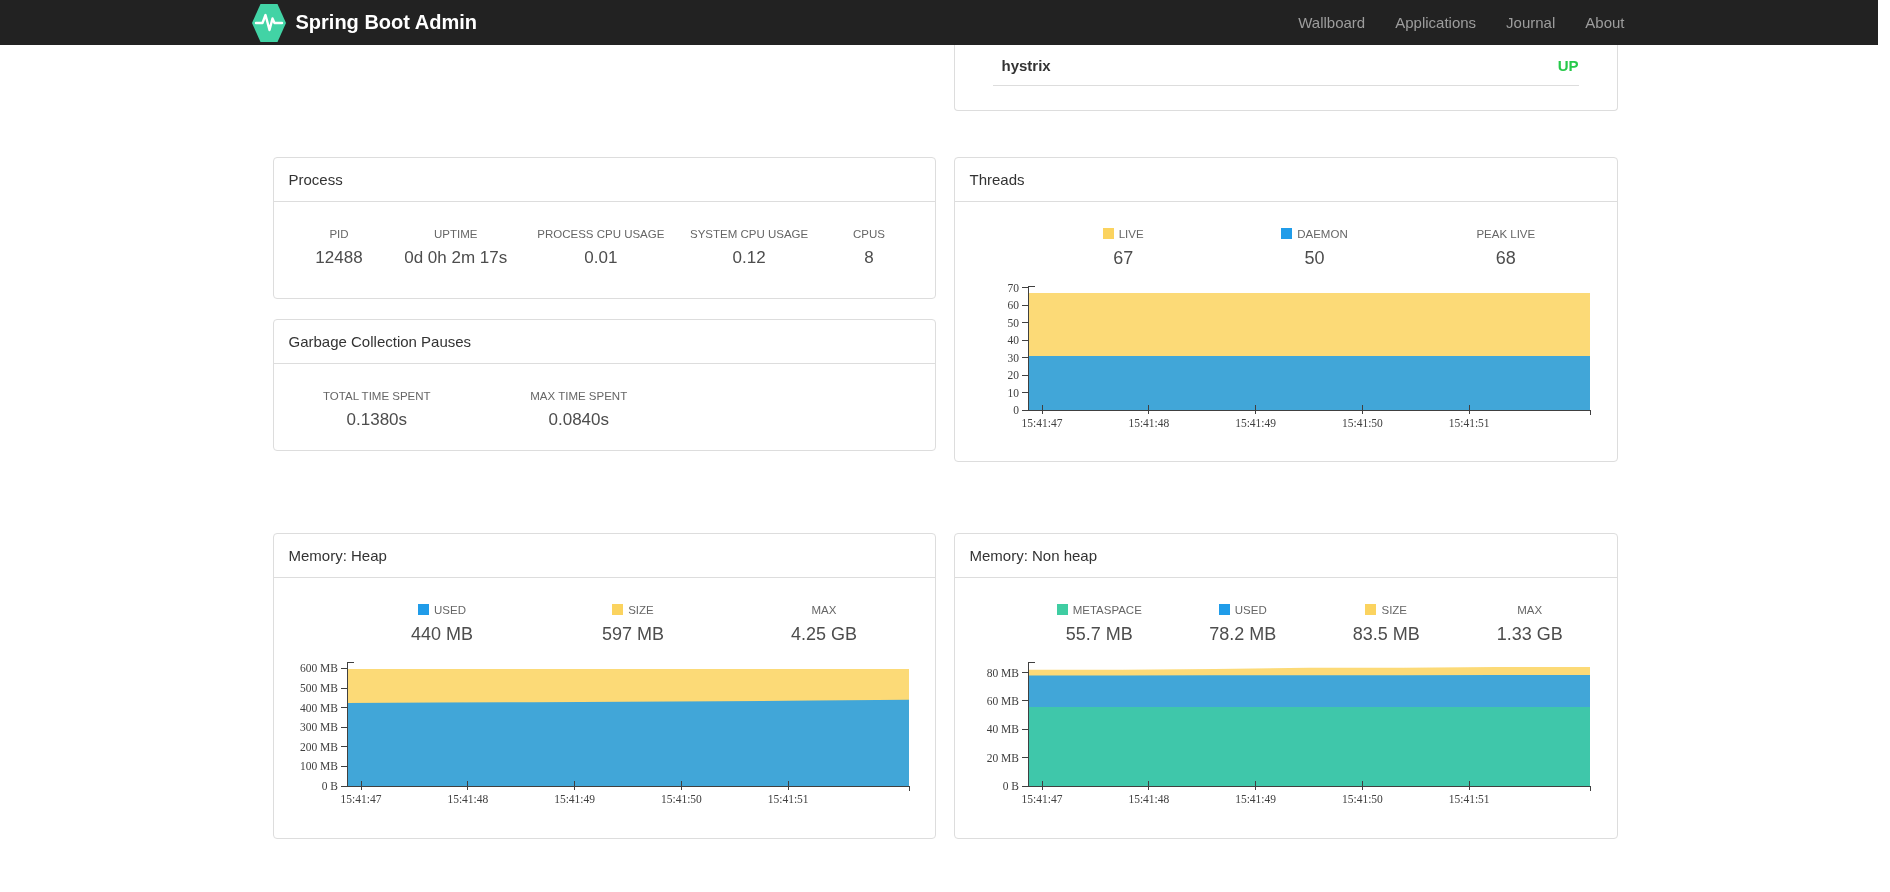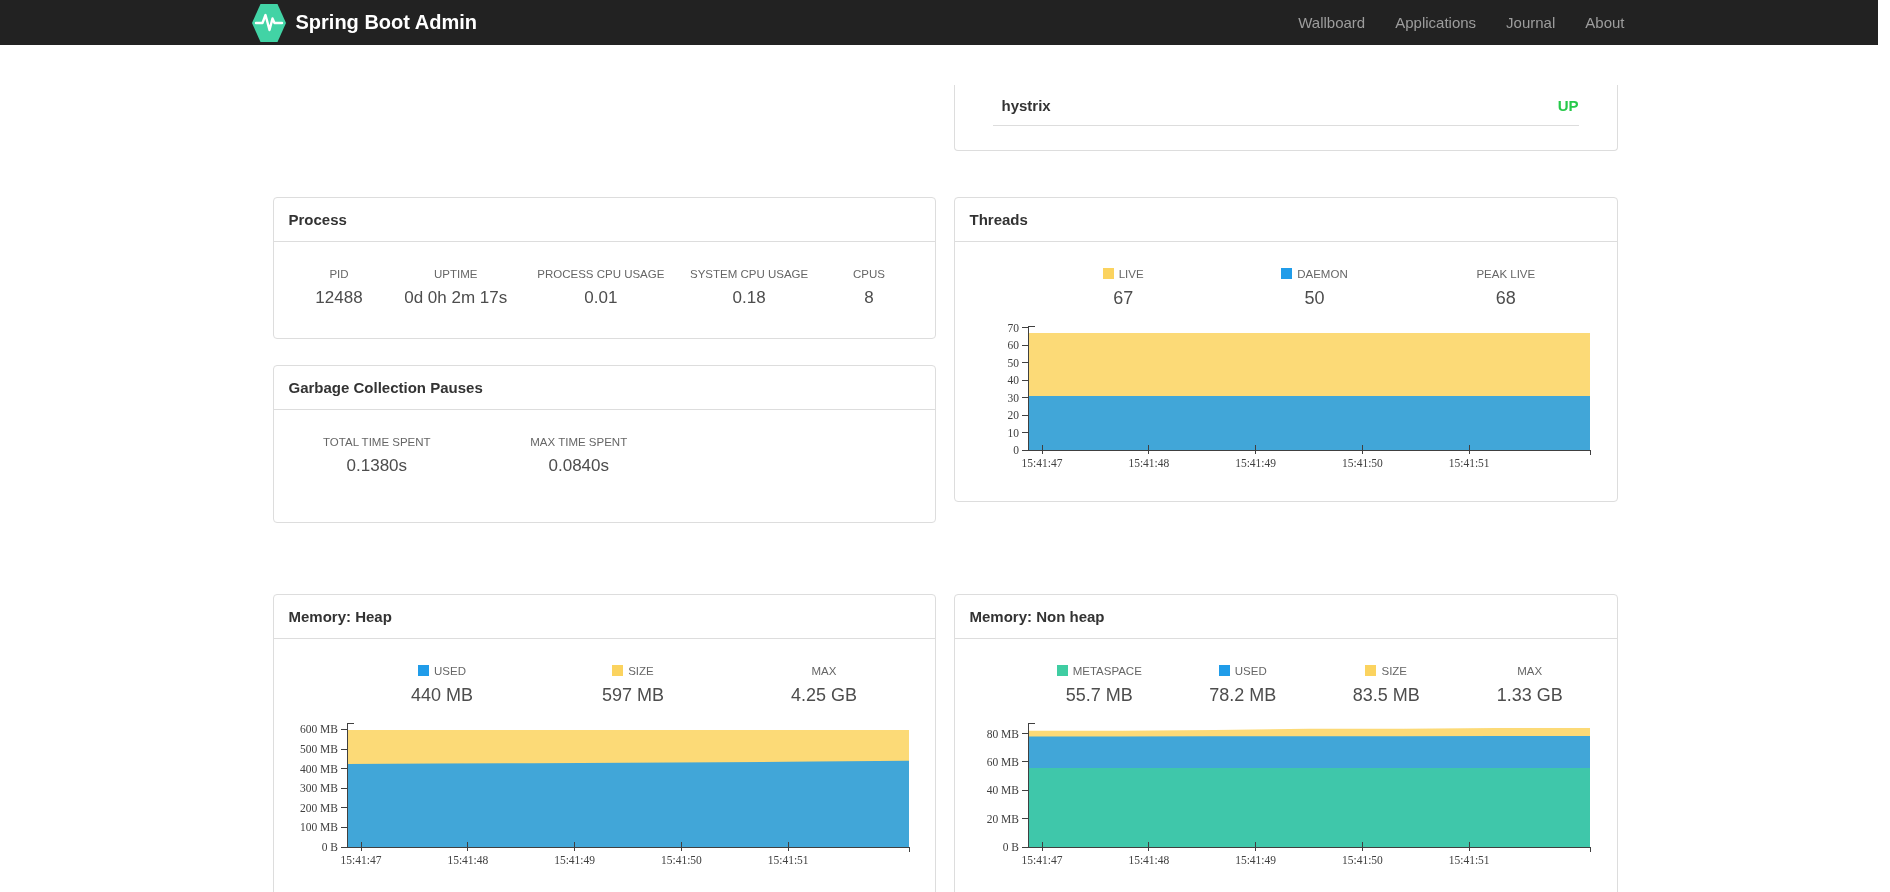--- a/index.html
+++ b/index.html
@@ -20,27 +20,27 @@
   }
   .brand { display:flex; align-items:center; gap:10px; color:#fff;
     font-size:20px; font-weight:bold; text-decoration:none; cursor:pointer; }
   .brand svg { display:block; }
   .nav-links { margin-left:auto; display:flex;justify-content:flex-end; }
   .nav-link { color:#9d9d9d; font-size:15px; line-height:45px; padding:0 15px;
     text-decoration:none; cursor:pointer; }
   .nav-link:last-child { padding-right:2px; }
   
   .container { width:1345px; margin:0 auto; }
-  .grid { display:grid; grid-template-columns:663px 664px; column-gap:18px;margin-top:40px; }
+  .grid { display:grid; grid-template-columns:663px 664px; column-gap:18px; }
   .row-2 { margin-top:46px; }
   .row-3 { margin-top:71px; }
   
   .panel { background:#fff; border:1px solid #ddd; border-radius:4px; }
   .panel-heading {
-    padding:13px 15px; font-size:15px; font-weight:bold; color:#333;
+    padding:13px 15px; font-size:15px; font-weight:normal; color:#333;
     border-bottom:1px solid #ddd;
   }
   .panel-body { padding:26px 15px 20px; }
   
   .panel-app { height:66px; border-top:none; border-radius:0 0 4px 4px; overflow:hidden; }
   .health-row {
     margin:0 38px; height:41px; display:flex; align-items:center;
     justify-content:space-between; border-bottom:1px solid #ddd;
   }
   .health-name { font-size:15px; font-weight:bold; color:#333; padding-left:9px; }
@@ -48,21 +48,21 @@
   
   .metrics { display:flex; }
   .metric { text-align:center; }
   .metric-label { font-size:11.5px; color:#666; white-space:nowrap; }
   .metric-value { font-size:17px; color:#4d4d4d; margin-top:8px; }
   .legend-metrics { margin-left:58px; }
   .legend-metrics .metric-value { font-size:18px; }
   .swatch { display:inline-block; width:11px; height:11px; margin-right:5px;
     vertical-align:-1px; }
   .panel-process { height:142px; }
-  .panel-gc { height:158px; margin-top:26px; }
+  .panel-gc { height:132px; margin-top:20px; }
   .panel-chart { height:305px; }
   .row-3 .panel-chart { height:306px; }
   .metrics-process .metric:nth-child(1){ width:16%; }
   .metrics-process .metric:nth-child(2){ width:21%; }
   .metrics-process .metric:nth-child(3){ width:25%; }
   .metrics-process .metric:nth-child(4){ width:22%; }
   .metrics-process .metric:nth-child(5){ width:16%; }
   .metrics-gc .metric:nth-child(1){ width:28%; }
   .metrics-gc .metric:nth-child(2){ width:36%; }
   .metrics-gc .metric:nth-child(3){ width:36%; }
@@ -122,21 +122,21 @@
               <div class="metric">
                 <div class="metric-label">UPTIME</div>
                 <div class="metric-value">0d 0h 2m 17s</div>
               </div>
               <div class="metric">
                 <div class="metric-label">PROCESS CPU USAGE</div>
                 <div class="metric-value">0.01</div>
               </div>
               <div class="metric">
                 <div class="metric-label">SYSTEM CPU USAGE</div>
-                <div class="metric-value">0.18</div>
+                <div class="metric-value">0.12</div>
               </div>
               <div class="metric">
                 <div class="metric-label">CPUS</div>
                 <div class="metric-value">8</div>
               </div>
             </div>
         </div>
       </div>
       <div class="panel panel-gc">
         <div class="panel-heading">Garbage Collection Pauses</div>

